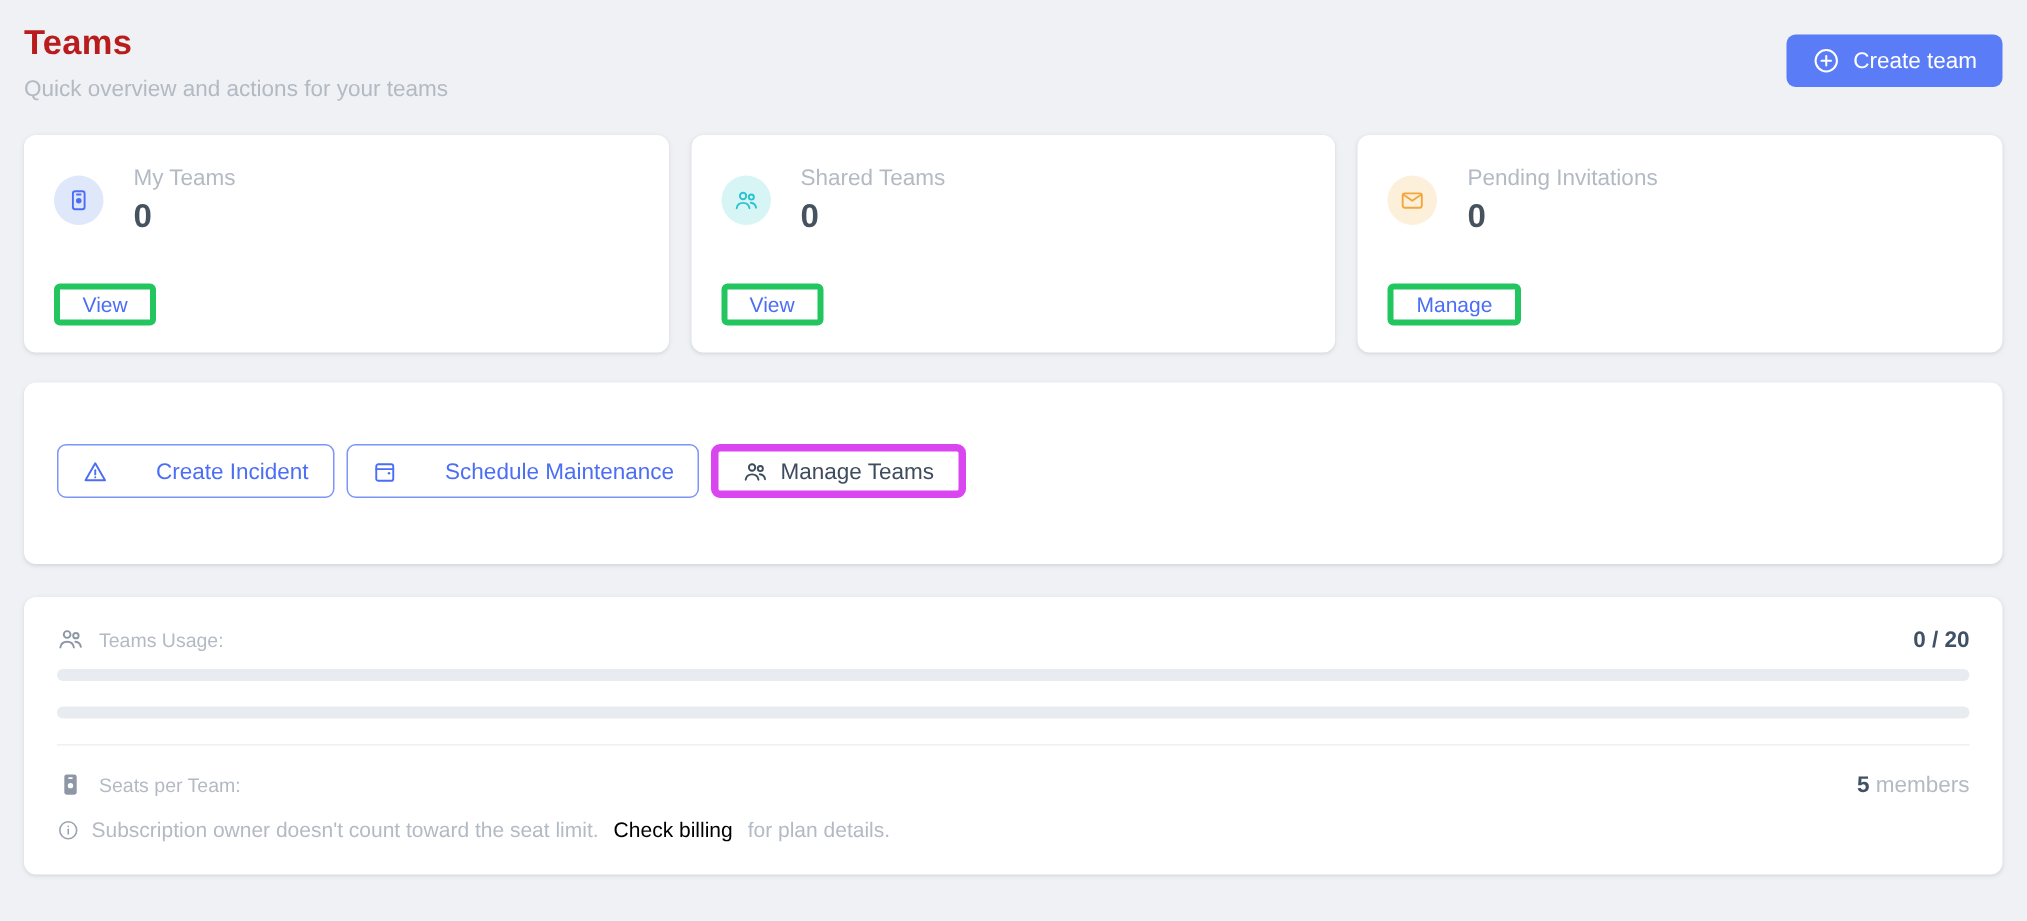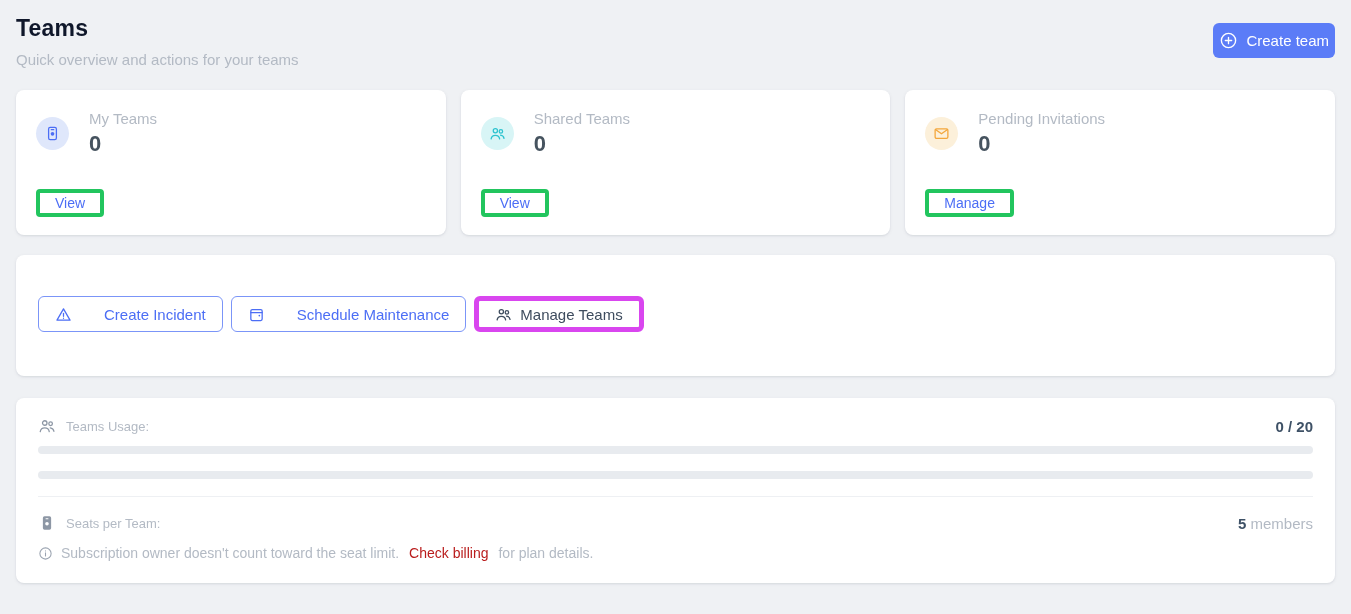--- a/index.html
+++ b/index.html
@@ -6,27 +6,27 @@
   html, body { width: 1351px; height: 614px; }
   body {
     font-family: "Liberation Sans", "DejaVu Sans", sans-serif;
     background: #eff1f4;
     color: #3e5166;
     padding: 15px 16px;
     overflow: hidden;
   }
   
   .page-header { position: relative; margin-bottom: 22px; }
-  .page-title { font-size: 23px; font-weight: bold; color: #0f172a; letter-spacing: .2px; }
+  .page-title { font-size: 23px; font-weight: bold; color: #b91c1c; letter-spacing: .2px; }
   .page-subtitle { font-size: 15px; color: #b3bac4; margin-top: 9px; }
   .btn-create {
     position: absolute; right: 0; top: 8px;
     display: inline-flex; align-items: center; gap: 8px;
     background: #5b7cf7; color: #fff; border: none; border-radius: 6px;
-    height: 35px; padding: 0 6px; font-size: 15px; cursor: pointer;
+    height: 35px; padding: 0 17px; font-size: 15px; cursor: pointer;
     font-family: inherit;
   }
   
   .cards-row { display: flex; gap: 15px; }
   .card {
     flex: 1; background: #fff; border-radius: 8px; height: 145px;
     box-shadow: 0 1px 2px rgba(25,39,60,.07), 0 1px 4px rgba(25,39,60,.06);
     padding: 20px 22px 18px 20px;
     display: flex; flex-direction: column;
   }
@@ -71,21 +71,21 @@
   .progress-track {
     height: 8px; background: #e8ebef; border-radius: 4px;
     margin: 11px 0 17px 0; overflow: hidden;
   }
   .progress-fill { height: 100%; background: #5b7cf7; border-radius: 4px; width: 0%; }
   .usage-divider { border: none; border-top: 1px solid #eef0f3; margin: 2px 0 17px 0; }
   .usage-note {
     display: flex; align-items: center; gap: 8px;
     margin-top: 13px; font-size: 14px; color: #b3bac4;
   }
-  .usage-note a { color: #b91c1c; text-decoration: none; margin: 0 2px; }
+  .usage-note a { color: #000000; text-decoration: none; margin: 0 2px; }
 </style>
 </head>
 <body>
 
 <div class="page-header">
   <div class="page-title">Teams</div>
   <div class="page-subtitle">Quick overview and actions for your teams</div>
   <button class="btn-create">
     <span style="display:inline-flex;">
       <svg width="19" height="19" viewBox="0 0 24 24" fill="none" stroke="#fff" stroke-width="1.7" stroke-linecap="round">

